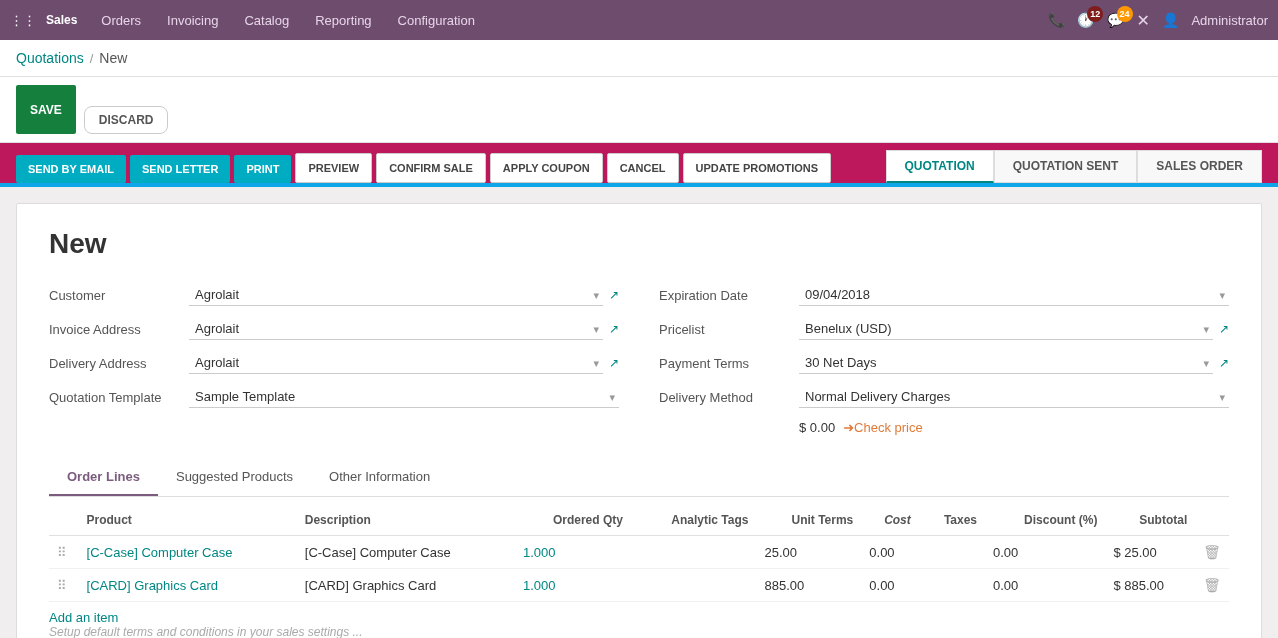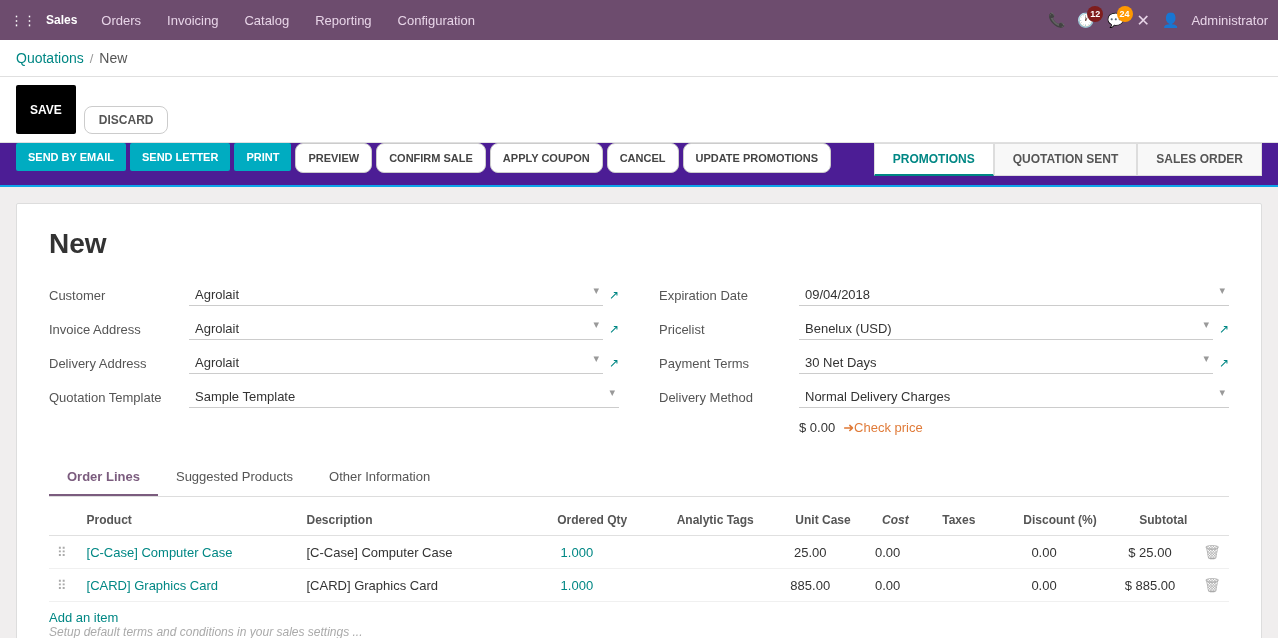--- a/index.html
+++ b/index.html
@@ -49,21 +49,21 @@
 
     
     .action-bar {
       background: #fff;
       padding: 8px 16px;
       display: flex;
       gap: 8px;
       border-bottom: 1px solid #e0e0e0;
     }
     .btn-save {
-      background: #000000;
+      background: #15803d;
       color: #fff;
       border: none;
       padding: 6px 14px;
       cursor: pointer;
       font-size: 12px;
       font-weight: bold;
       border-radius: 2px;
     }
     .btn-discard {
       background: #fff;
@@ -72,25 +72,25 @@
       padding: 6px 14px;
       cursor: pointer;
       font-size: 12px;
       font-weight: bold;
       border-radius: 8px;
       margin-top: 21px;
     }
 
     
     .status-bar {
-      background: #4c1d95;
+      background: #be185d;
       padding: 0 16px;
       display: flex;
-      align-items: flex-start;
-      border-bottom: 2px solid #0ea5e9;
+      align-items: flex-end;
+      border-bottom: 4px solid #0ea5e9;
       min-height: 44px;
     }
     .btn-teal {
       background: #00acc1;
       color: #fff;
       border: none;
       padding: 8px 12px;
       cursor: pointer;
       font-size: 11px;
       font-weight: bold;
@@ -99,21 +99,21 @@
       white-space: nowrap;
     }
     .btn-light {
       background: #fff;
       color: #444;
       border: 1px solid #ccc;
       padding: 8px 12px;
       cursor: pointer;
       font-size: 11px;
       font-weight: bold;
-      border-radius: 8px;
+      border-radius: 2px;
       margin-right: 4px;
       white-space: nowrap;
     }
     .status-steps {
       margin-left: auto;
       display: flex;
       align-items: stretch;
     }
     .status-step {
       padding: 8px 18px;
@@ -176,20 +176,21 @@
       padding: 3px 6px;
       font-size: 13px;
       color: #333;
       background: transparent;
       outline: none;
     }
     .select-wrapper {
       flex: 1;
       position: relative;
       display: flex;
+      align-items: center;
     }
     .select-wrapper::after {
       content: '▾';
       position: absolute;
       right: 4px;
       color: #999;
       pointer-events: none;
       font-size: 11px;
     }
     .ext-link-icon {
@@ -242,21 +243,21 @@
     }
     .order-table th:first-child,
     .order-table th:nth-child(2),
     .order-table th:nth-child(3) {
       text-align: left;
     }
     .order-table td {
       padding: 8px 8px;
       font-size: 13px;
       border-bottom: 1px solid #f0f0f0;
-      text-align: center;
+      text-align: left;
       vertical-align: middle;
     }
     .order-table td:first-child,
     .order-table td:nth-child(2),
     .order-table td:nth-child(3) {
       text-align: left;
     }
     .drag-handle { color: #aaa; cursor: grab; margin-right: 4px; }
     .product-link { color: #008784; cursor: pointer; }
     .qty-val { color: #008784; }
@@ -310,21 +311,21 @@
 <div class="status-bar">
   <button class="btn-teal">SEND BY EMAIL</button>
   <button class="btn-teal">SEND LETTER</button>
   <button class="btn-teal">PRINT</button>
   <button class="btn-light">PREVIEW</button>
   <button class="btn-light">CONFIRM SALE</button>
   <button class="btn-light">APPLY COUPON</button>
   <button class="btn-light">CANCEL</button>
   <button class="btn-light">UPDATE PROMOTIONS</button>
   <div class="status-steps">
-    <div class="status-step active">PROMOTIONS</div>
+    <div class="status-step active">QUOTATION</div>
     <div class="status-step">QUOTATION SENT</div>
     <div class="status-step">SALES ORDER</div>
   </div>
 </div>
 
 <div class="main-content">
   <div class="form-card">
     <div class="form-title">New</div>
 
     <div class="form-fields">
@@ -418,21 +419,21 @@
 
     
     <table class="order-table">
       <thead>
         <tr>
           <th style="width:20px;"></th>
           <th>Product</th>
           <th>Description</th>
           <th style="text-align:right;">Ordered Qty</th>
           <th>Analytic Tags</th>
-          <th style="text-align:right;">Unit Case</th>
+          <th style="text-align:right;">Unit Terms</th>
           <th style="text-align:right;font-style:italic;">Cost</th>
           <th style="text-align:right;">Taxes</th>
           <th style="text-align:right;">Discount (%)</th>
           <th style="text-align:right;">Subtotal</th>
           <th style="width:24px;"></th>
         </tr>
       </thead>
       <tbody id="order-table-body">
       <tr>
       <td><span class="drag-handle">⠿</span></td>

